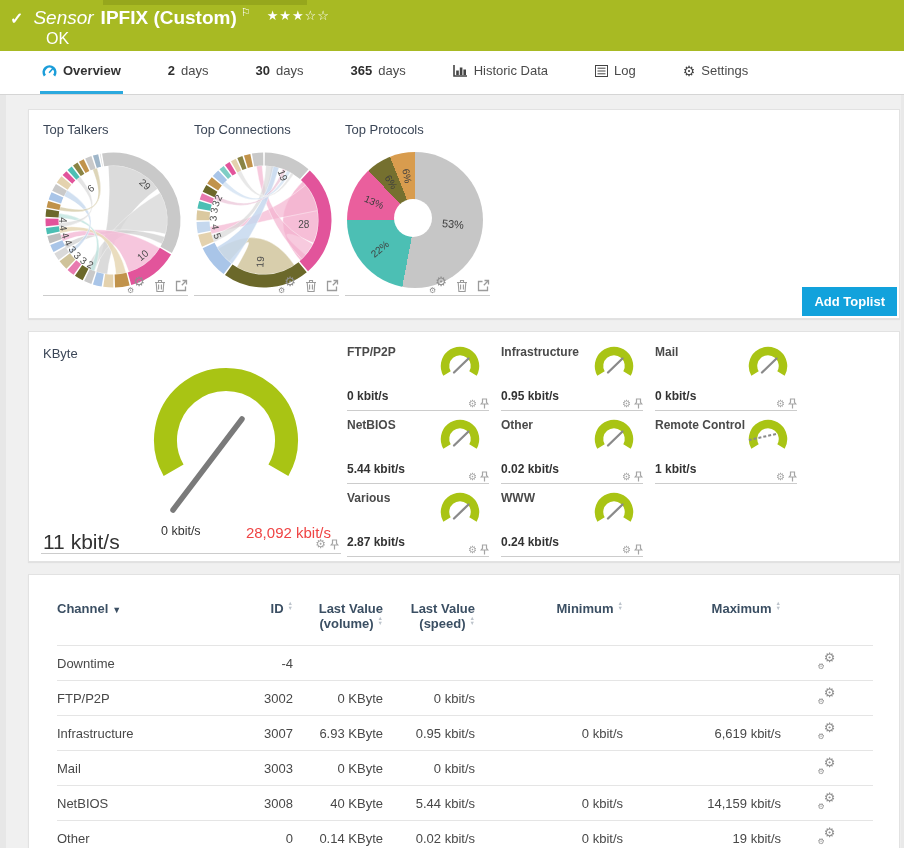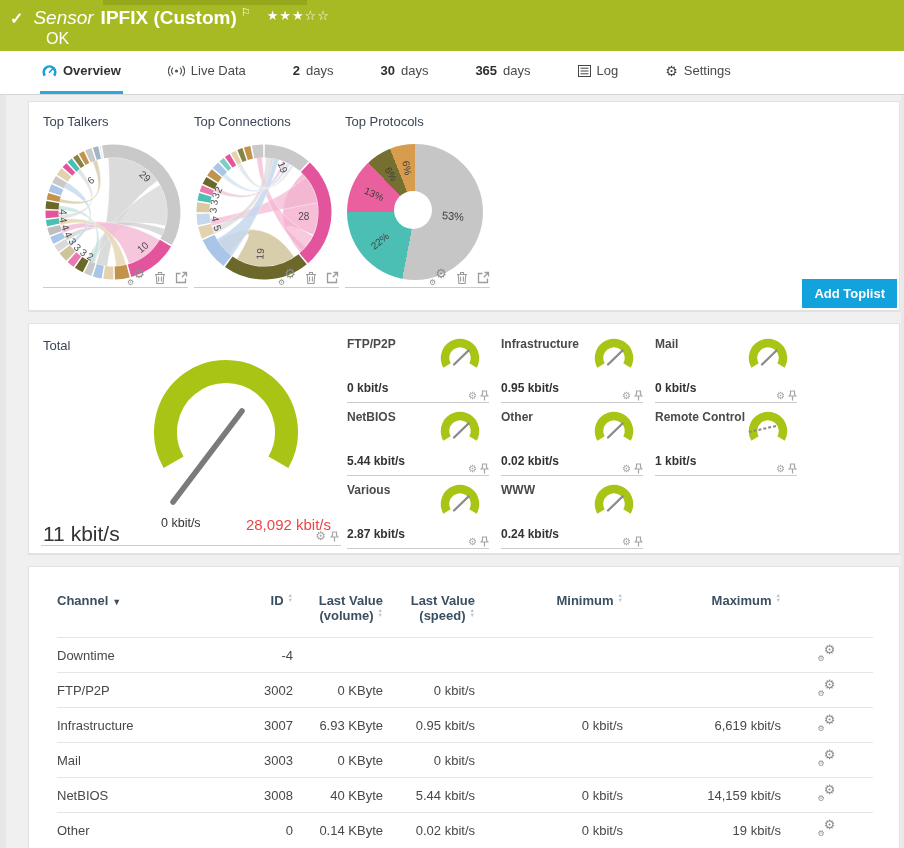--- a/index.html
+++ b/index.html
@@ -25,21 +25,21 @@
           align-items:stretch;padding-left:40px;gap:43px;white-space:nowrap;overflow:hidden}
   .tab{display:flex;align-items:center;gap:6px;font-size:13px;color:#4a4a4a;cursor:pointer;
        padding:4px 2px;border-bottom:3px solid transparent;padding-top:3px}
   .tab b{color:#2f2f2f}
   .tab.active{font-weight:700;color:#333;border-bottom-color:#2ba9de}
   .tab .ticon{display:inline-flex;align-items:center}
 
   
   .card{background:#fff;border:1px solid #e2e2e2;box-shadow:0 1px 1px rgba(0,0,0,.06);
         margin:0 0 12px 28px;width:872px;position:relative}
-  .card1{height:210px;margin-top:6px;padding:10px 14px;display:flex}
+  .card1{height:210px;margin-top:14px;padding:10px 14px;display:flex}
   .card2{height:231px}
   .card3{height:300px;padding:24px 28px 0}
 
   
   .tlcol{width:151px;position:relative;height:100%}
   .tltitle{font-size:13px;color:#3b4657;padding-top:2px}
   .tlchart{width:140px;height:140px;position:absolute;left:0;top:30px}
   .tlfoot{position:absolute;bottom:15px;right:6px;display:flex;gap:9px;align-items:center}
   .tlfoot .fic{cursor:pointer;display:inline-flex}
   .tlrule{position:absolute;left:0;right:6px;bottom:12px;border-bottom:1px solid #ccc}
@@ -105,39 +105,41 @@
     <div class="tab active">
       <span class="ticon">
         <svg width="15" height="13" viewBox="0 0 16 14">
           <path d="M3 12.5A6.2 6.2 0 1 1 13 12.5" fill="none" stroke="#1b9dd9" stroke-width="2.8"></path>
           <line x1="7.6" y1="9.5" x2="11.8" y2="4.6" stroke="#1b9dd9" stroke-width="1.7"></line>
         </svg>
       </span>
       <span>Overview</span>
     </div>
     <div class="tab">
-      <span class="ticon">
-        <svg width="17" height="12" viewBox="0 0 17 12">
-          <circle cx="8.5" cy="6" r="1.6" fill="#555"></circle>
-          <path d="M5 2.6a4.6 4.6 0 0 0 0 6.8M12 2.6a4.6 4.6 0 0 1 0 6.8M2.4 .8a7.6 7.6 0 0 0 0 10.4M14.6 .8a7.6 7.6 0 0 1 0 10.4" fill="none" stroke="#555" stroke-width="1.2"></path>
-        </svg>
-      </span>
-      <span>Live Data</span>
-    </div>
-    <div class="tab">
       <b>2</b>
       <span>days</span>
     </div>
     <div class="tab">
       <b>30</b>
       <span>days</span>
     </div>
     <div class="tab">
       <b>365</b>
       <span>days</span>
+    </div>
+    <div class="tab">
+      <span class="ticon">
+        <svg width="15" height="12" viewBox="0 0 15 12">
+          <path d="M1 0v11h13" stroke="#444" stroke-width="1.6" fill="none"></path>
+          <rect x="3.2" y="5.5" width="2.6" height="4.5" fill="#444"></rect>
+          <rect x="6.8" y="2.5" width="2.6" height="7.5" fill="#444"></rect>
+          <rect x="10.4" y="4.5" width="2.6" height="5.5" fill="#444"></rect>
+        </svg>
+      </span>
+      <span>Historic Data</span>
     </div>
     <div class="tab">
       <span class="ticon">
         <svg width="13" height="12" viewBox="0 0 13 12">
           <rect x="0.5" y="0.5" width="12" height="11" fill="none" stroke="#444"></rect>
           <line x1="2.5" y1="3.2" x2="10.5" y2="3.2" stroke="#444"></line>
           <line x1="2.5" y1="6" x2="10.5" y2="6" stroke="#444"></line>
           <line x1="2.5" y1="8.8" x2="10.5" y2="8.8" stroke="#444"></line>
         </svg>
       </span>
@@ -314,21 +316,21 @@
           </svg>
         </span>
       </div>
       <div class="tlrule"></div>
     </div>
     <button class="addtl">Add Toplist</button>
 </div>
 
 <div class="card card2">
   <div class="total-panel">
-    <div class="total-label">Total</div>
+    <div class="total-label">KByte</div>
     <svg class="biggauge" id="biggauge" width="170" height="155" viewBox="0 0 170 155">
         <path d="M32.61 106.25A60.5 60.5 0 1 1 137.39 106.25" fill="none" stroke="#a9c414" stroke-width="23"></path>
         <line x1="32" y1="146" x2="101" y2="55" stroke="#7a7a7a" stroke-width="5.5" stroke-linecap="round"></line>
       </svg>
     <span class="gmin">0 kbit/s</span>
     <span class="gmax">28,092 kbit/s</span>
     <span class="gval">11 kbit/s</span>
     <span class="gicons">
       <span class="gico">⚙</span>
       <span class="gico" id="bigpin">

